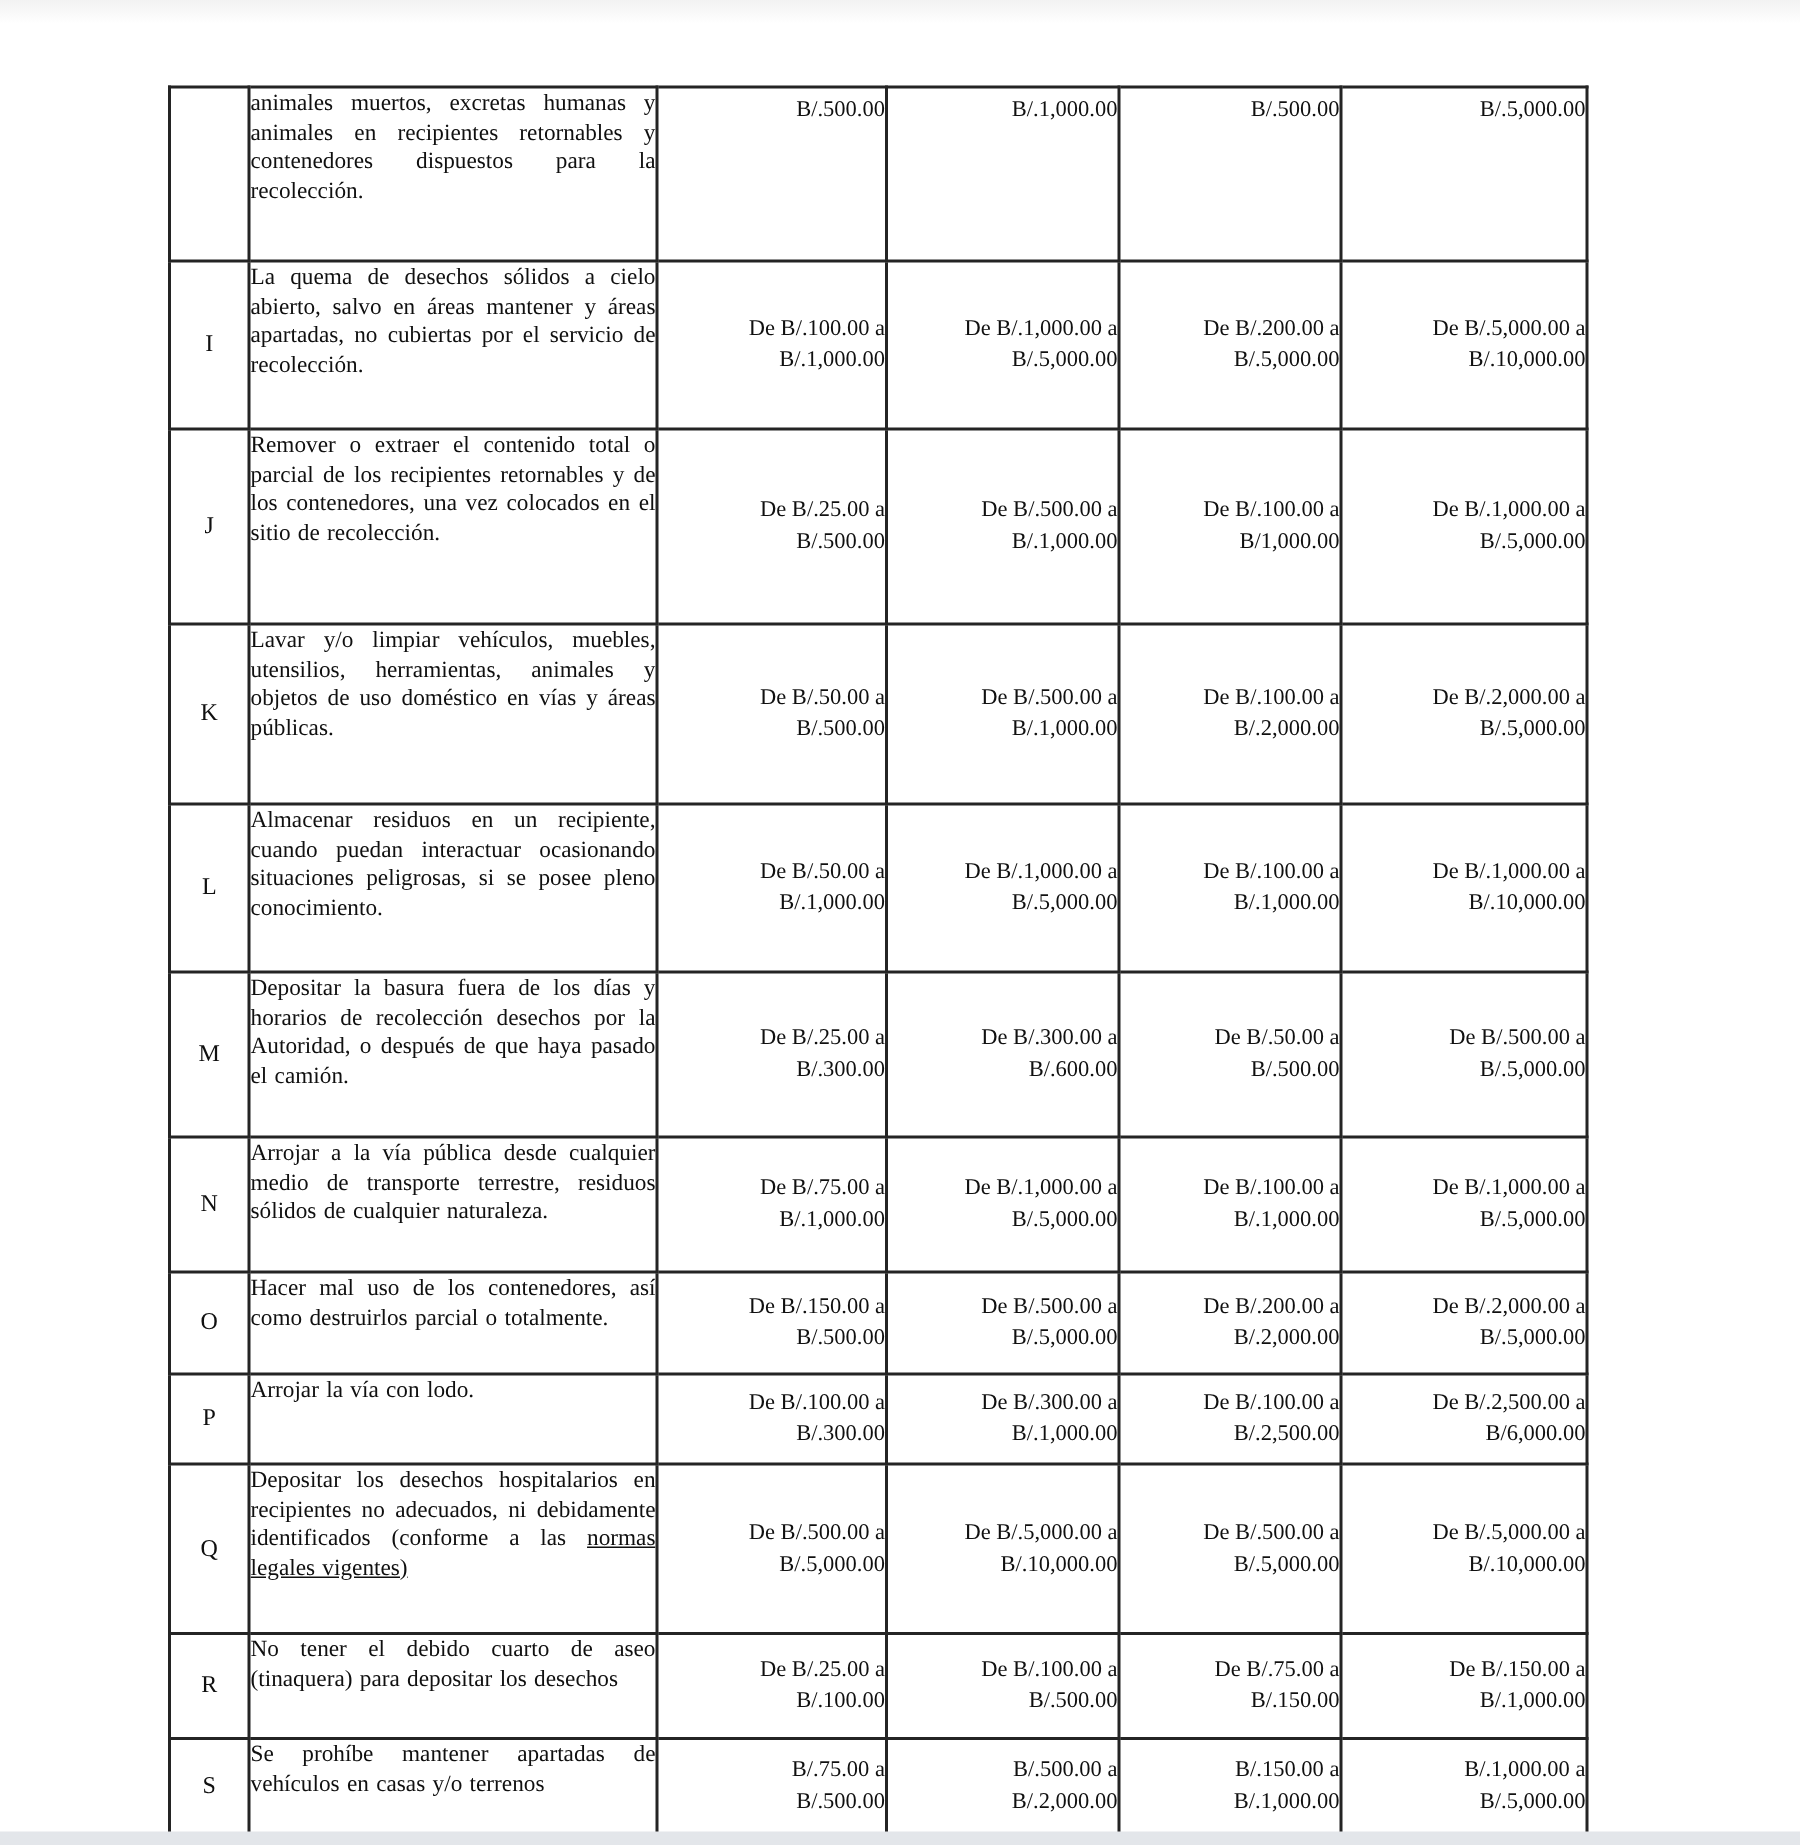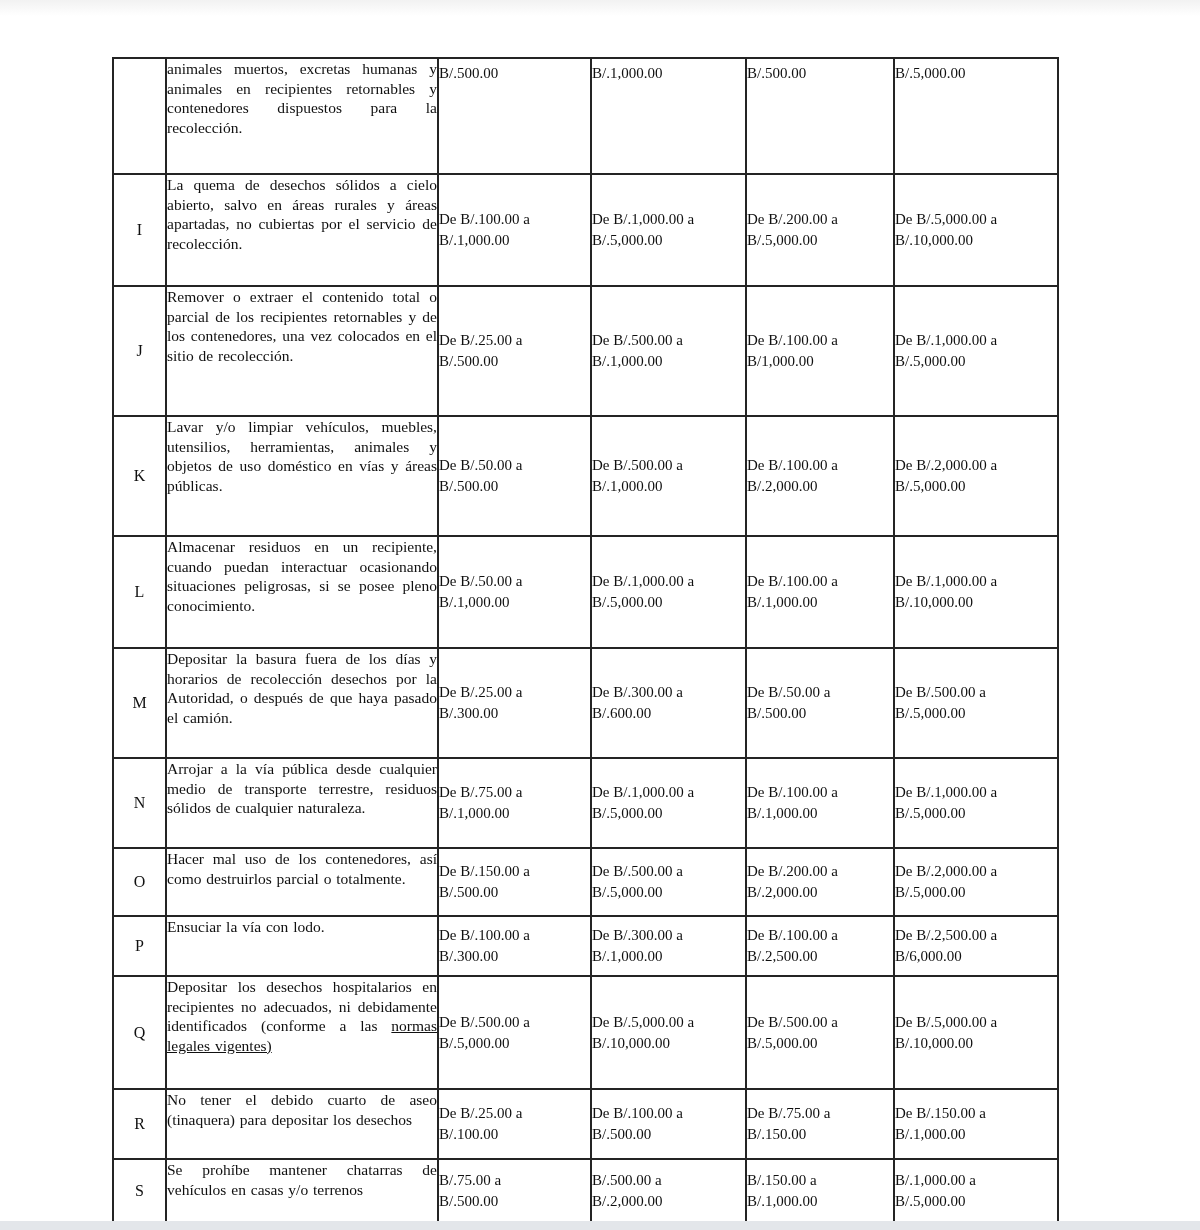--- a/index.html
+++ b/index.html
@@ -39,21 +39,21 @@
   }
   td.desc {
     vertical-align: top;
     text-align: justify;
     font-size: 15.5px;
     line-height: 19.5px;
     padding: 2px 9px 2px 10px;
     word-spacing: 1px;
   }
   td.fine {
-    text-align: left;
+    text-align: right;
     vertical-align: middle;
     font-size: 15px;
     line-height: 21px;
     padding: 0 4px;
   }
   tr.align-top td.fine { vertical-align: top; padding-top: 4px; }
   .u { text-decoration: underline; }
   .fl { min-height: 0; }
 </style>
 </head>
@@ -88,21 +88,21 @@
         <div class="fl"></div>
       </td>
       <td class="fine">
         <div class="fl">B/.5,000.00</div>
         <div class="fl"></div>
       </td>
     </tr>
 
     <tr style="height:112px">
       <td class="letter">I</td>
-      <td class="desc">La quema de desechos sólidos a cielo abierto, salvo en áreas rurales y áreas apartadas, no cubiertas por el servicio de recolección.</td>
+      <td class="desc">La quema de desechos sólidos a cielo abierto, salvo en áreas mantener y áreas apartadas, no cubiertas por el servicio de recolección.</td>
       <td class="fine">
         <div class="fl">De B/.100.00 a</div>
         <div class="fl">B/.1,000.00</div>
       </td>
       <td class="fine">
         <div class="fl">De B/.1,000.00 a</div>
         <div class="fl">B/.5,000.00</div>
       </td>
       <td class="fine">
         <div class="fl">De B/.200.00 a</div>
@@ -235,21 +235,21 @@
         <div class="fl">B/.2,000.00</div>
       </td>
       <td class="fine">
         <div class="fl">De B/.2,000.00 a</div>
         <div class="fl">B/.5,000.00</div>
       </td>
     </tr>
 
     <tr style="height:60px">
       <td class="letter">P</td>
-      <td class="desc">Ensuciar la vía con lodo.</td>
+      <td class="desc">Arrojar la vía con lodo.</td>
       <td class="fine">
         <div class="fl">De B/.100.00 a</div>
         <div class="fl">B/.300.00</div>
       </td>
       <td class="fine">
         <div class="fl">De B/.300.00 a</div>
         <div class="fl">B/.1,000.00</div>
       </td>
       <td class="fine">
         <div class="fl">De B/.100.00 a</div>
@@ -301,21 +301,21 @@
         <div class="fl">B/.150.00</div>
       </td>
       <td class="fine">
         <div class="fl">De B/.150.00 a</div>
         <div class="fl">B/.1,000.00</div>
       </td>
     </tr>
 
     <tr style="height:64px">
       <td class="letter">S</td>
-      <td class="desc">Se prohíbe mantener chatarras de vehículos en casas y/o terrenos</td>
+      <td class="desc">Se prohíbe mantener apartadas de vehículos en casas y/o terrenos</td>
       <td class="fine">
         <div class="fl">B/.75.00 a</div>
         <div class="fl">B/.500.00</div>
       </td>
       <td class="fine">
         <div class="fl">B/.500.00 a</div>
         <div class="fl">B/.2,000.00</div>
       </td>
       <td class="fine">
         <div class="fl">B/.150.00 a</div>

